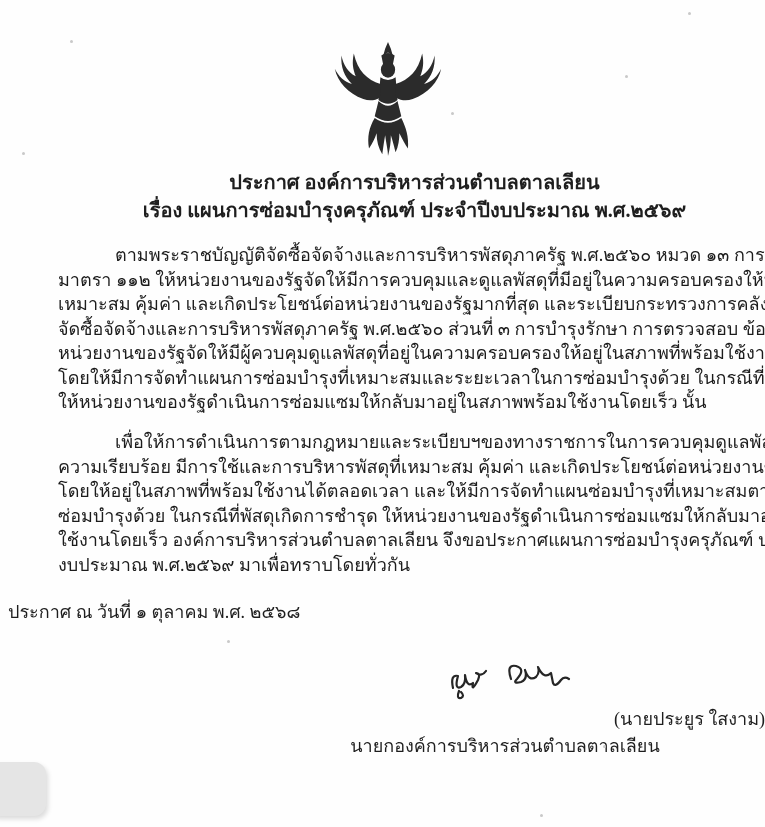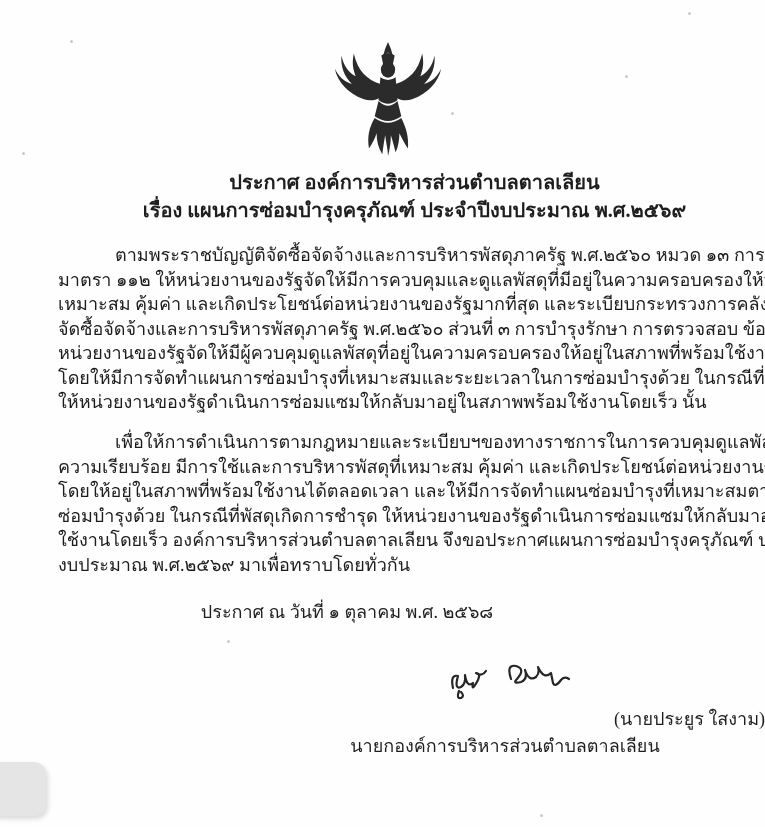--- a/index.html
+++ b/index.html
@@ -35,22 +35,22 @@
     color:#1c1c1c;
   }
   .body-para .line{
     height:24.5px;
     white-space:nowrap;
   }
   .body-para .line.indent{ text-indent:57px; }
   .para1{ top:243px; }
   .para2{ top:430px; }
   .date-line{
-    top:597px;left:0;width:694px;
-    text-align:center;
+    top:597px;left:8px;width:694px;
+    text-align:left;
     font-size:18px;
     white-space:nowrap;
   }
   .signature-wrap{
     left:445px;top:658px;width:135px;height:52px;
   }
   .sig-name{
     top:706px;left:245px;width:520px;
     text-align:right;
     font-size:18px;

